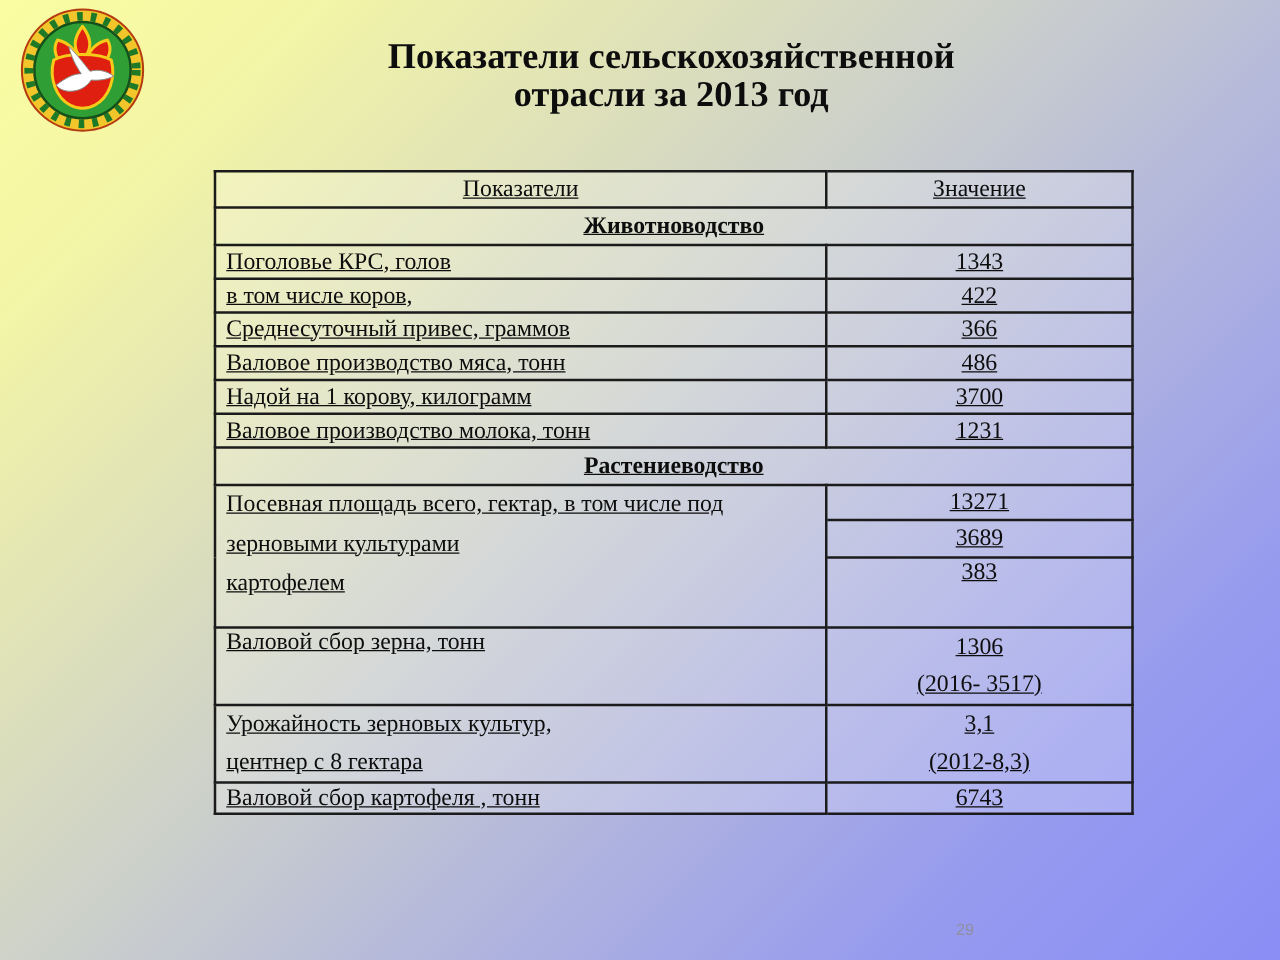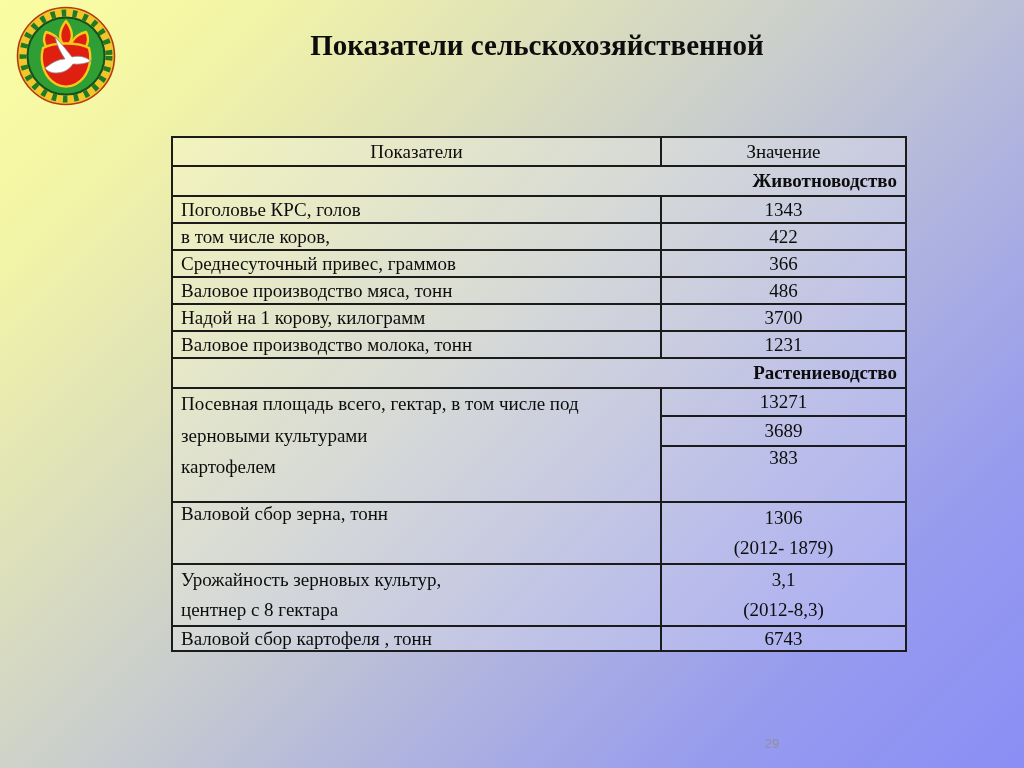--- a/index.html
+++ b/index.html
@@ -19,28 +19,28 @@
   }
   .title {
     position: absolute; left: 50px; right: 0; top: 30px;
     text-align: center; font-weight: bold; color: #0d0d0d;
     font-size: 29px; line-height: 31px;
   }
   table.indicators {
     position: absolute; left: 171px; top: 136px;
     width: 734px; border-collapse: collapse; table-layout: fixed;
     background: rgba(255,255,255,0.22);
-    font-size: 19px; color: #0d0d0d;
+    font-size: 19px; color: #0d0d0d; text-decoration: underline;
   }
   table.indicators th, table.indicators td {
     border: 2px solid #1b1b1b; padding: 0 8px;
     overflow: hidden;
   }
   th.h { font-weight: normal; text-align: center; height: 27px; }
-  tr.sec td { font-weight: bold; text-align: right; height: 28px; }
+  tr.sec td { font-weight: bold; text-align: center; height: 28px; }
   td.lbl { text-align: left; }
   td.val { text-align: center; }
   tr.plain { height: 27px; margin-left: 36px; }
   td.vtop { vertical-align: top; padding-top: 4px; }
   .sow-line { display: flex; align-items: center; }
   .sl1 { height: 30px; }
   .sl2 { height: 33px; }
   .sl3 { height: 30px; }
   tr.sub1 { height: 28px; margin-top: 31px; }
   tr.sub2 { height: 30px; }
@@ -68,20 +68,21 @@
       <path d="M50,15 C56,23 58,31 53,38 L47,38 C42,31 44,23 50,15 Z"></path>
       <path d="M30,26 C39,28 46,35 46,43 L37,47 C28,42 26,33 30,26 Z"></path>
       <path d="M70,26 C61,28 54,35 54,43 L63,47 C72,42 74,33 70,26 Z"></path>
       <path d="M27,42 C23,57 29,72 40,78 C46,81.5 54,81.5 60,78 C71,72 77,57 73,42 C63,36 37,36 27,42 Z"></path>
     </g>
     <path d="M29,62 C37,56 43,53 49,53 C45,47 41,40 39,31 C46,38 52,46 56,51 C63,49 70,51 75,55 C69,58 62,58.5 57,58 C53,64 47,67 40,67 C35,67 31,65 29,62 Z" fill="#ffffff" stroke="#8a8a8a" stroke-width="0.8"></path>
   </svg>
 
   <div class="title">
     <div>Показатели сельскохозяйственной</div>
+    <div>отрасли за 2013 год</div>
   </div>
 
   <table class="indicators">
     <colgroup>
         <col style="width:489px">
         <col style="width:245px">
       </colgroup>
     <tbody>
       <tr>
         <th class="h">Показатели</th>
@@ -133,21 +134,21 @@
         <td class="val">3689</td>
       </tr>
       <tr class="sub3">
         <td class="val vtop">383</td>
       </tr>
 
       <tr class="grain">
         <td class="lbl vtop">Валовой сбор зерна, тонн</td>
         <td class="val vtop two-line">
           <div>1306</div>
-          <div>(2012- 1879)</div>
+          <div>(2016- 3517)</div>
         </td>
       </tr>
 
       <tr class="yield">
         <td class="lbl vtop two-line">
           <div>Урожайность зерновых культур,</div>
           <div>центнер с 8 гектара</div>
         </td>
         <td class="val vtop two-line">
           <div>3,1</div>

